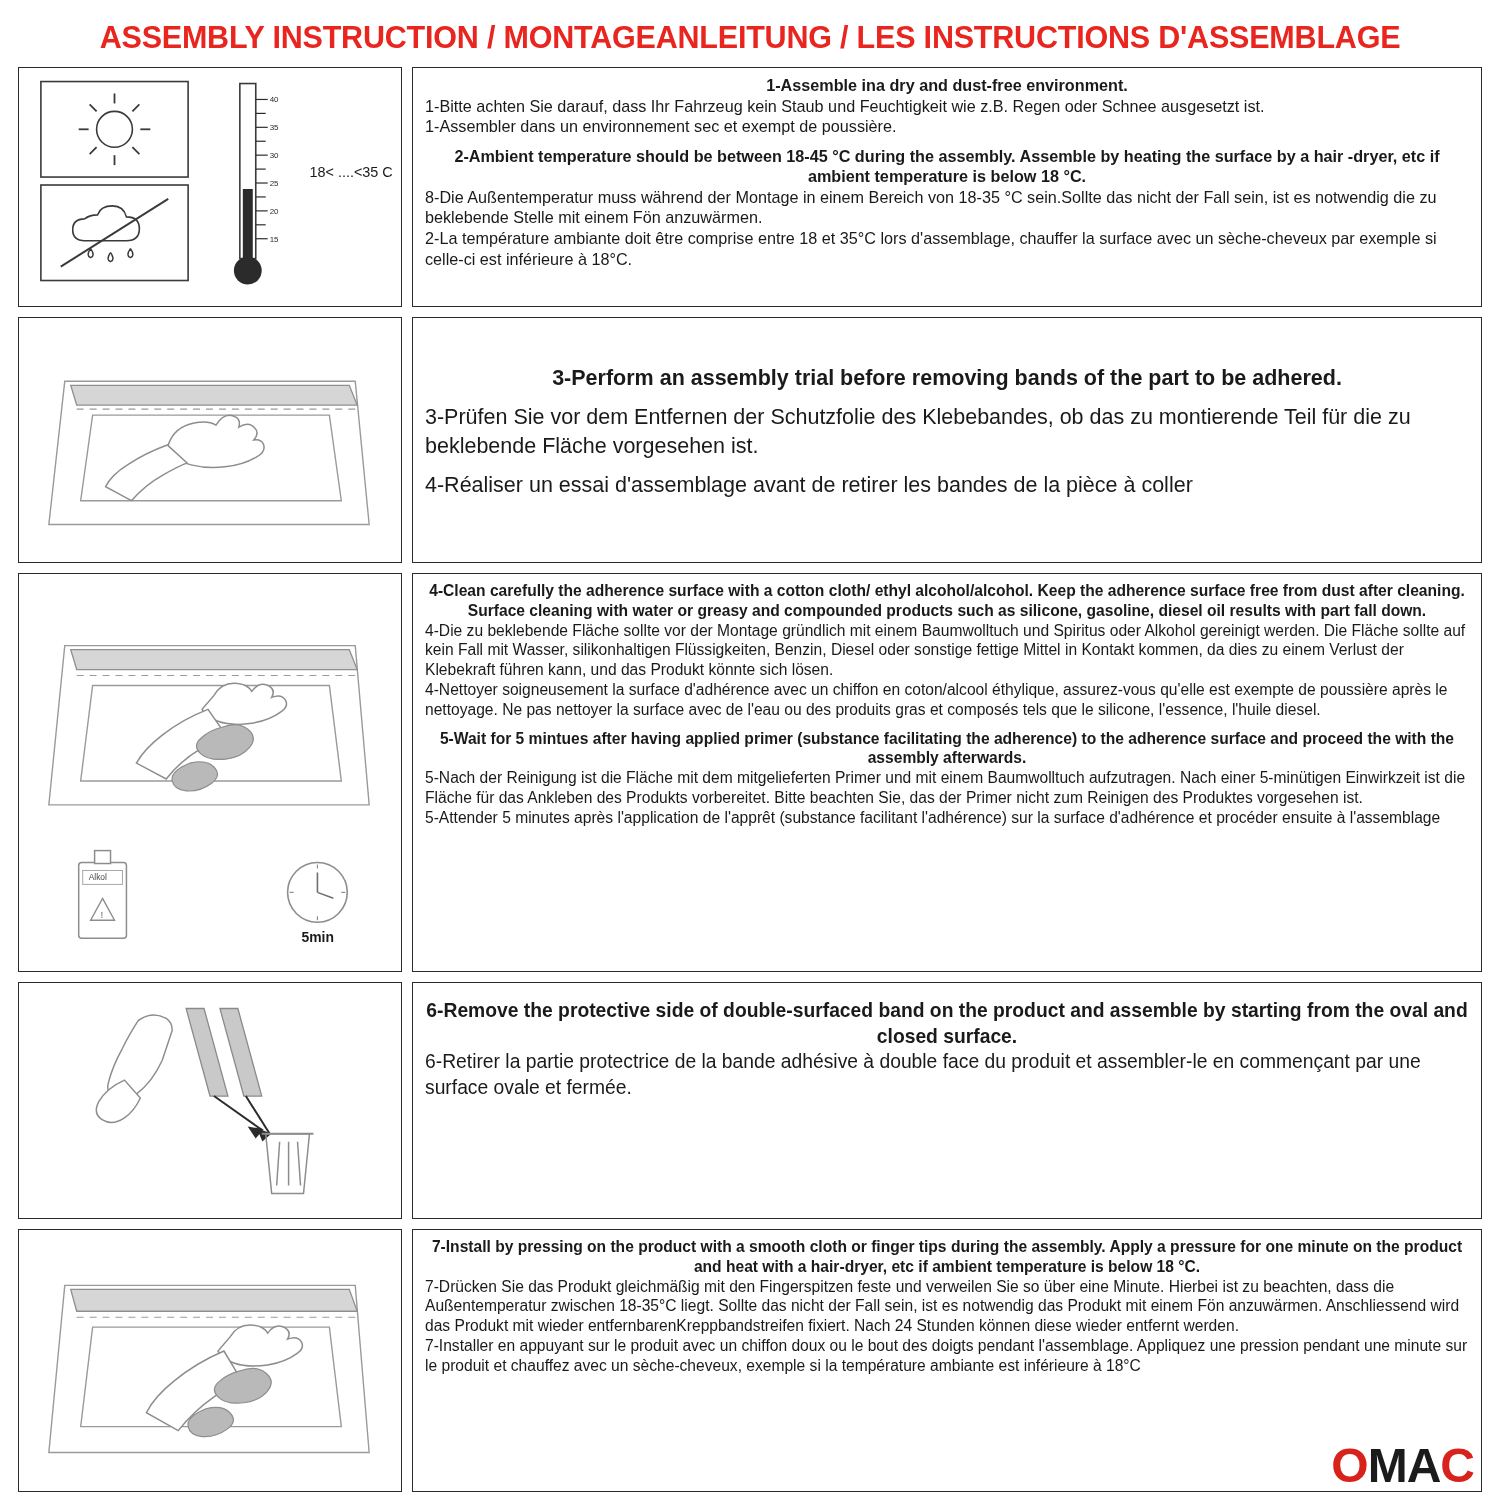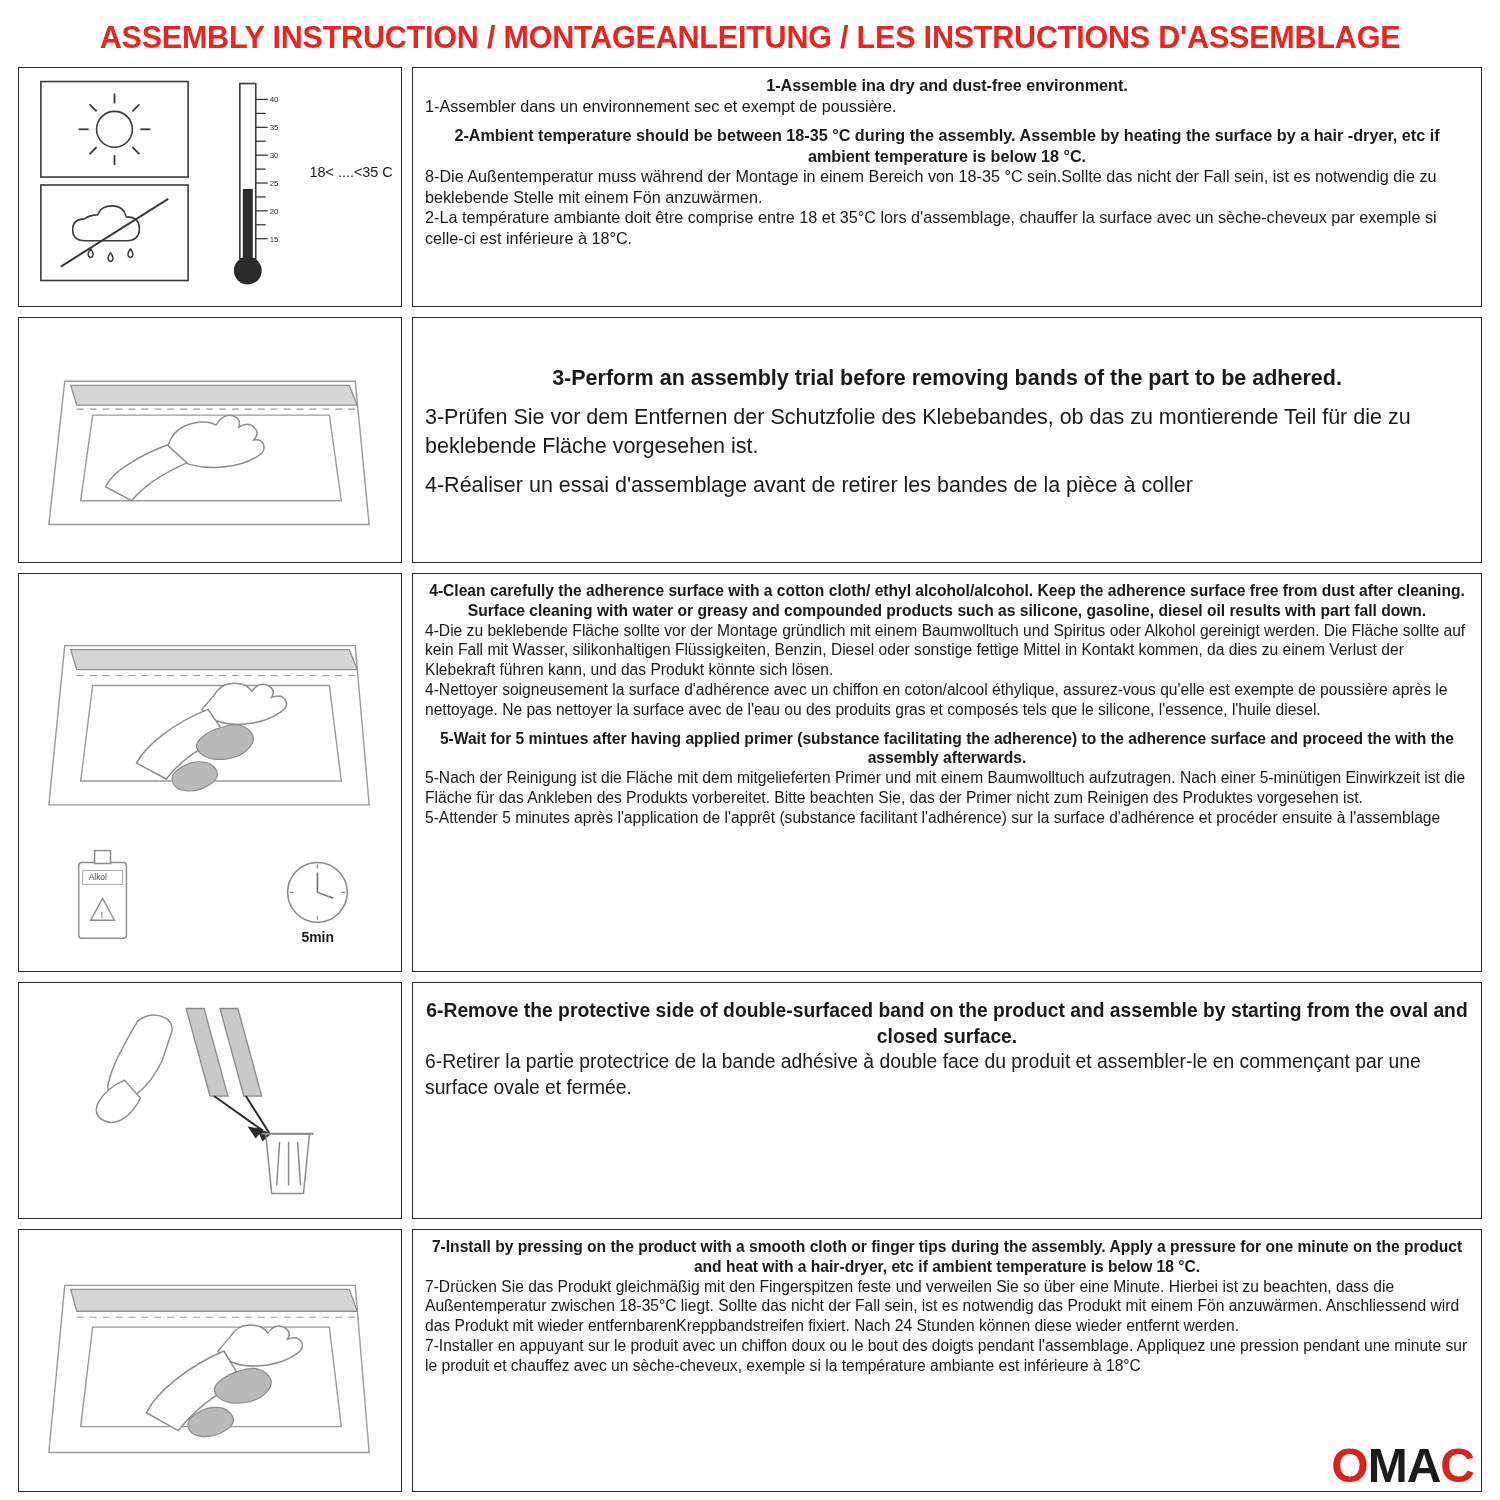--- a/index.html
+++ b/index.html
@@ -164,23 +164,24 @@
                 <text x="252" y="117">25</text>
               <text x="252" y="145">20</text>
                 <text x="252" y="173">15</text>
             </g>
           </g>
           <text x="292" y="108" font-size="14.5" fill="#1a1a1a" font-family="Liberation Sans, sans-serif">18&lt; ....&lt;35 C</text>
         </svg>
       </div>
       <div class="cell txt">
         <p class="para b">1-Assemble ina dry and dust-free environment.</p>
+        <p class="para">1-Bitte achten Sie darauf, dass Ihr Fahrzeug kein Staub und Feuchtigkeit wie z.B. Regen oder Schnee ausgesetzt ist.</p>
         <p class="para">1-Assembler dans un environnement sec et exempt de poussière.</p>
         <div class="gap"></div>
-        <p class="para b">2-Ambient temperature should be between 18-35 °C  during the assembly. Assemble by heating the surface by a hair -dryer, etc if ambient temperature is below 18 °C.</p>
+        <p class="para b">2-Ambient temperature should be between 18-45 °C  during the assembly. Assemble by heating the surface by a hair -dryer, etc if ambient temperature is below 18 °C.</p>
         <p class="para">8-Die Außentemperatur muss während der Montage in einem Bereich von 18-35 °C  sein.Sollte das nicht der Fall sein, ist es notwendig die zu beklebende Stelle mit einem Fön anzuwärmen.</p>
         <p class="para">2-La température ambiante doit être comprise entre 18 et 35°C lors d'assemblage, chauffer la surface avec un sèche-cheveux par exemple si celle-ci est inférieure à 18°C.</p>
       </div>
     </div>
 
     <div class="row r2">
       <div class="cell fig">
         <svg class="fig-inner" viewBox="0 0 384 242">
           <g fill="none" stroke="#9a9a9a" stroke-width="1.4">
             <path d="M30 206 L46 62 L338 62 L352 206 Z"></path>

